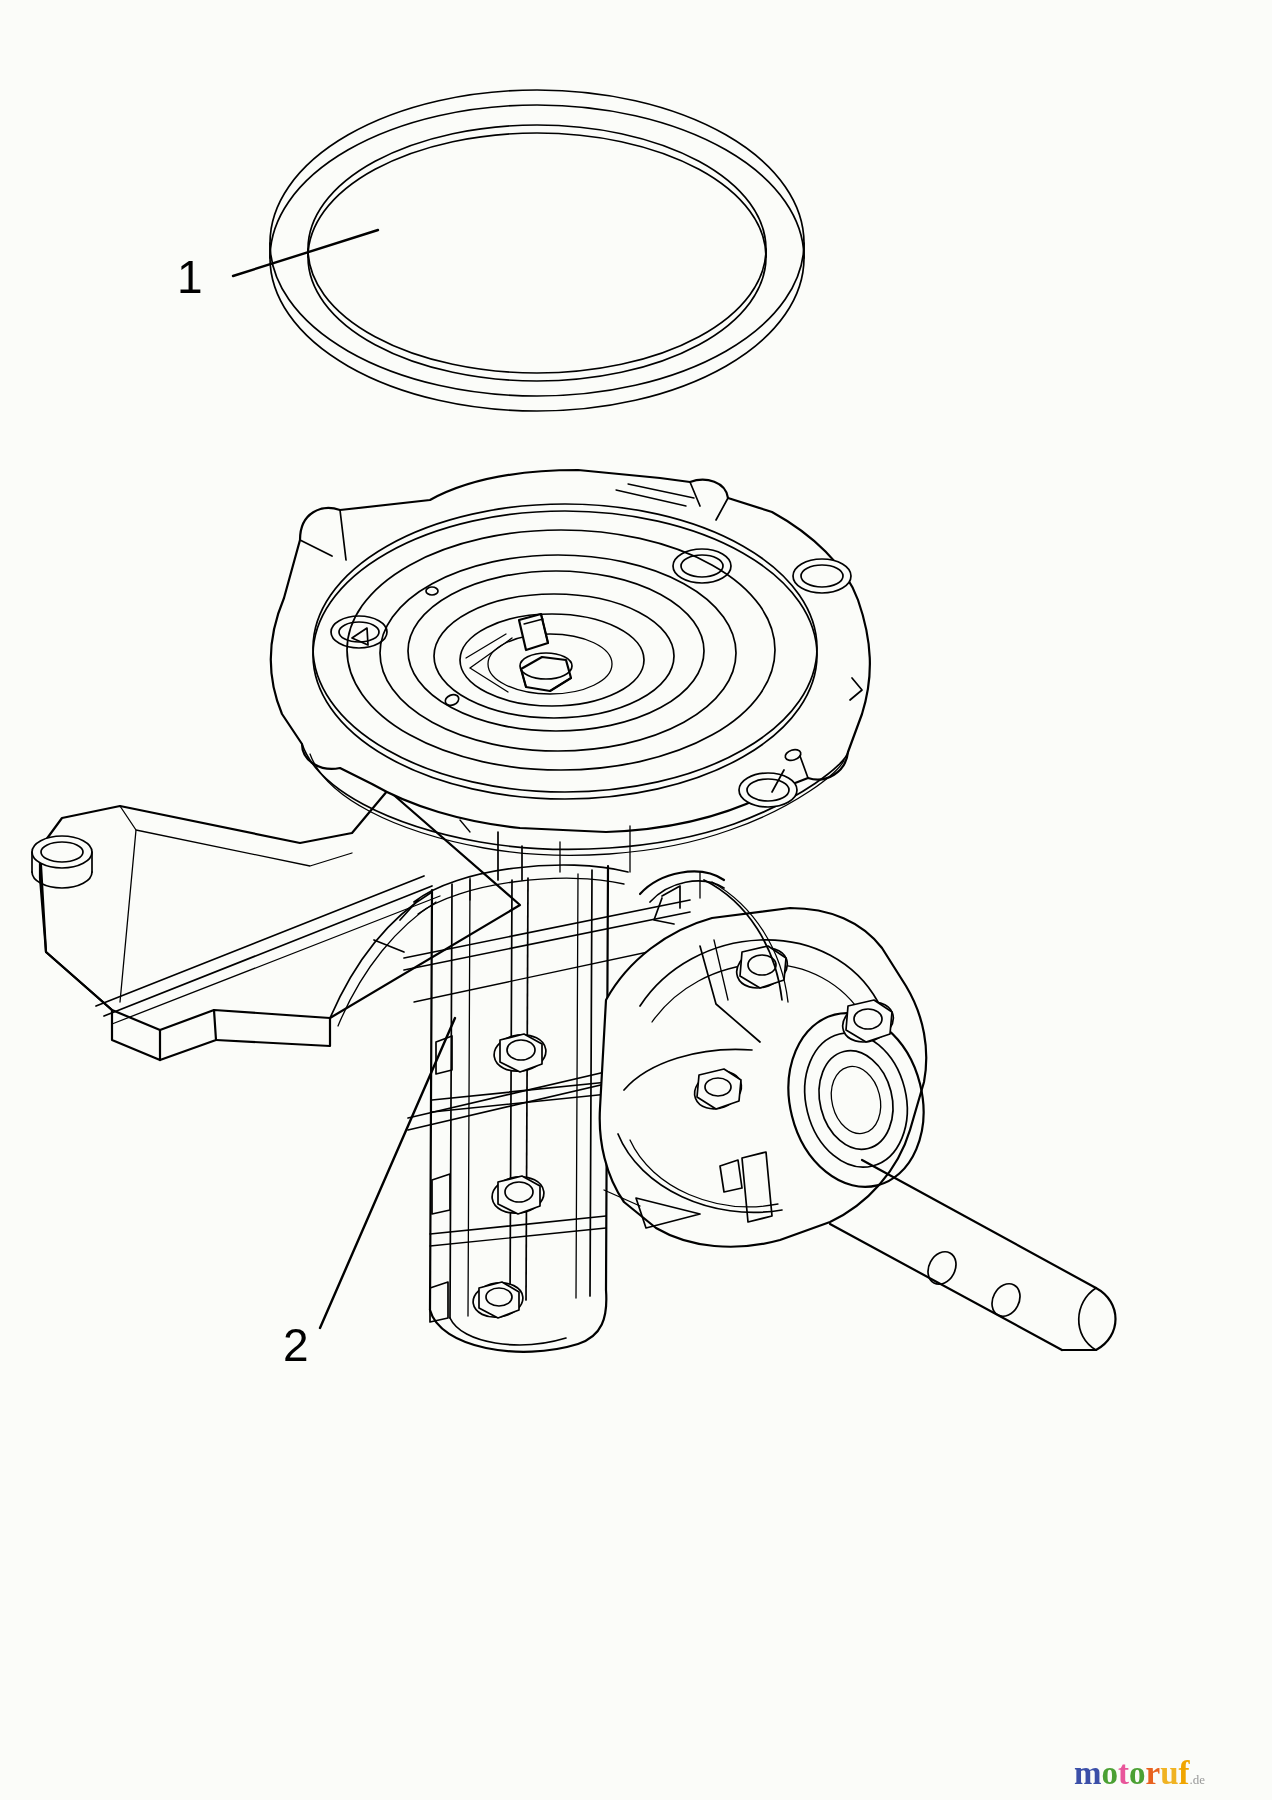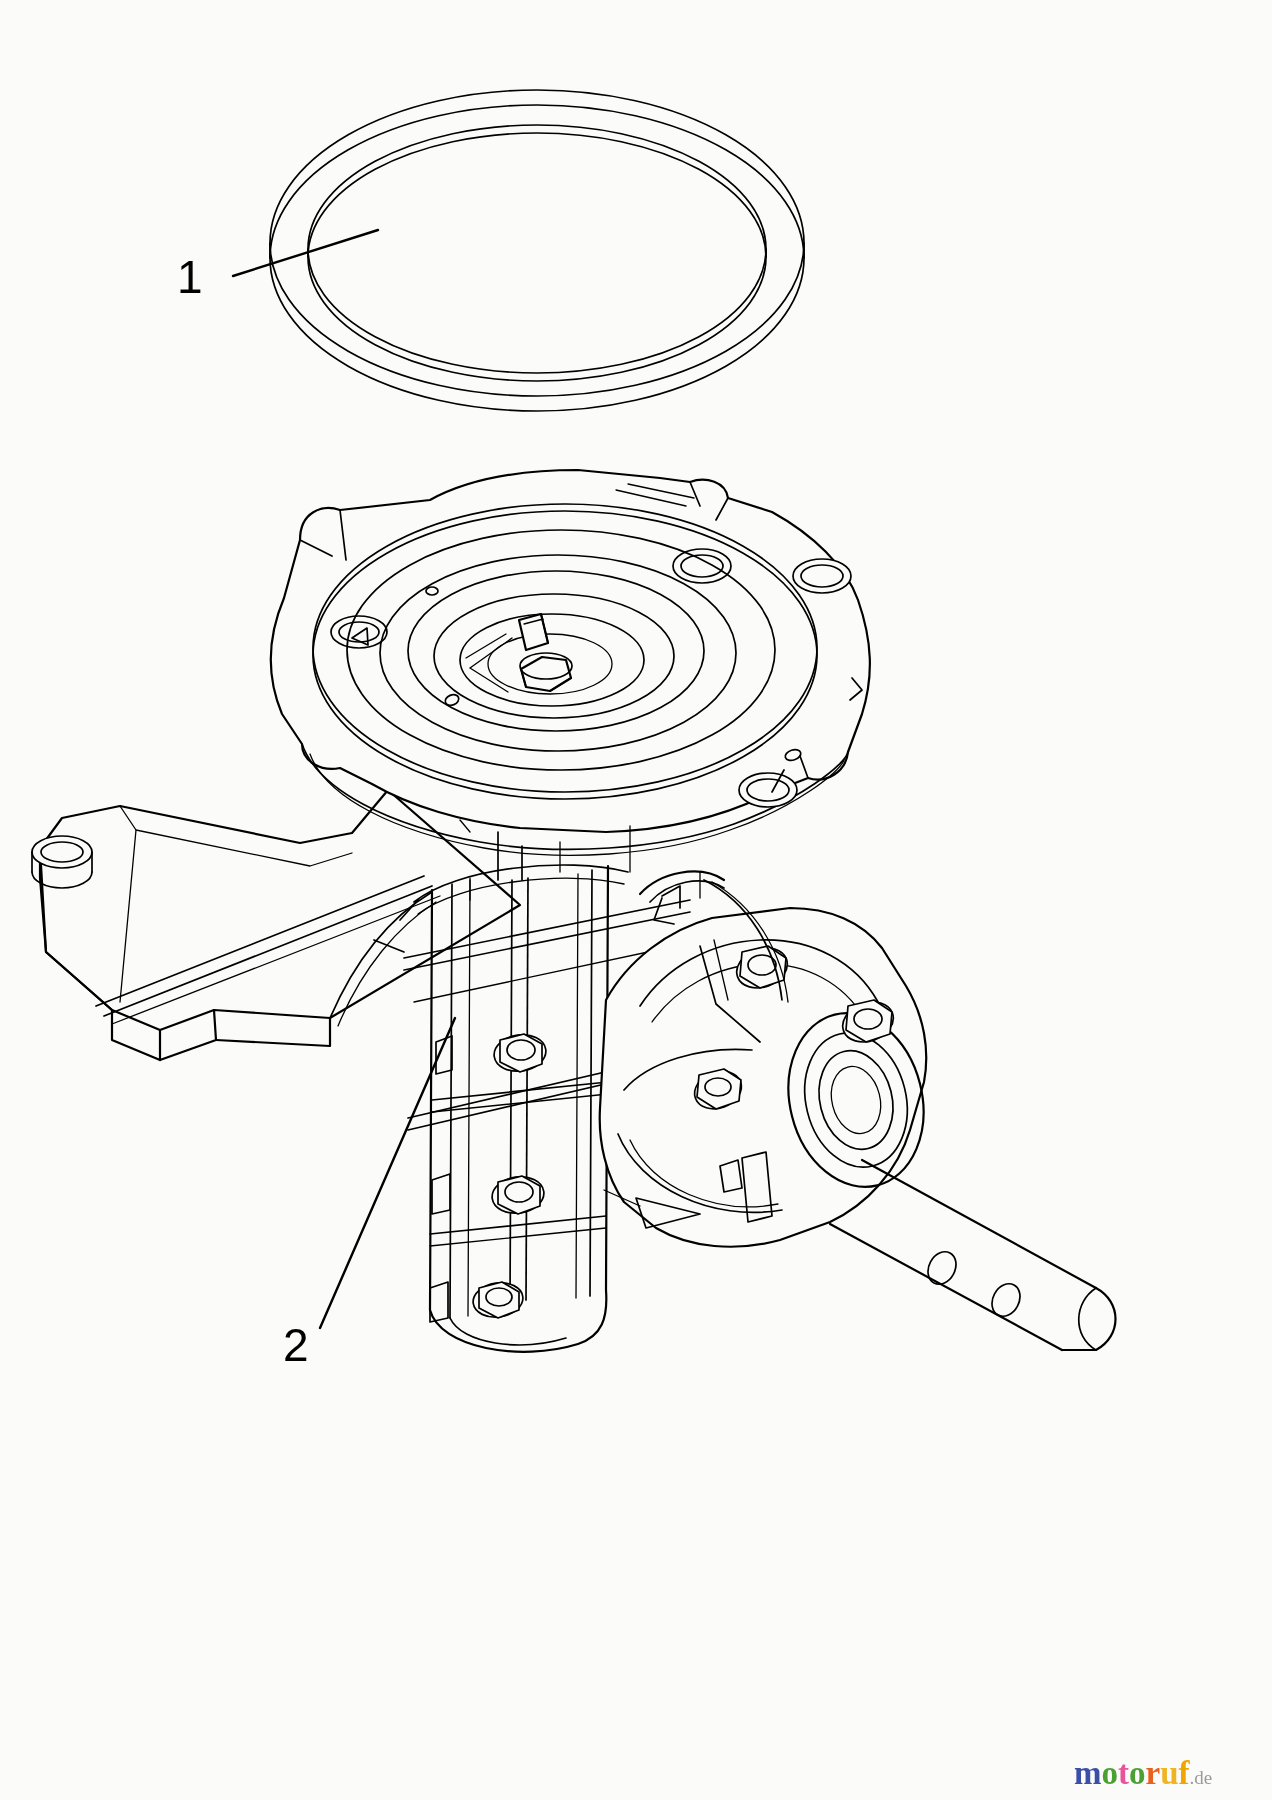--- a/index.html
+++ b/index.html
@@ -50,21 +50,21 @@
     left: 1074px;
     top: 1757px;
     font-family: "Liberation Serif", serif;
     font-size: 33px;
     font-weight: 700;
     white-space: nowrap;
     line-height: 1;
   }
   #watermark .ch { display: inline-block; }
   #watermark .suffix {
-    font-size: 19px;
+    font-size: 13px;
     font-weight: 400;
     color: #9a9a9a;
     vertical-align: baseline;
   }
 </style>
 </head>
 <body>
 
 <div id="page">
 

